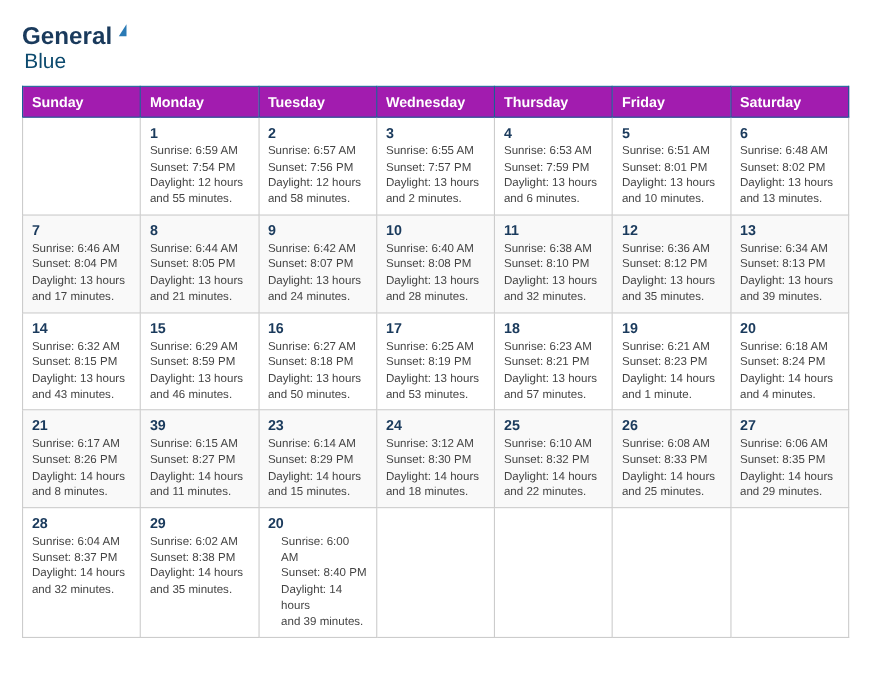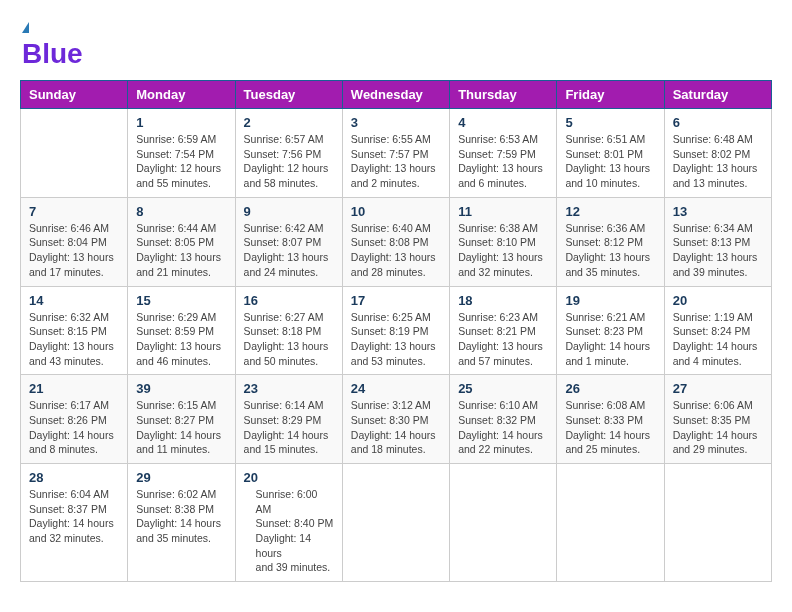--- a/index.html
+++ b/index.html
@@ -75,24 +75,25 @@
       background: #fff;
     }
   </style>
 </head>
 <body>
 
 <div class="header">
   <div class="logo">
     <div style="display:flex; align-items:center; gap:4px;">
       <div style="position:relative; display:inline-block;">
+        <span style="font-size:22px; font-weight:bold; color:#1a3a5c;">General</span>
         <span style="display:inline-block; width:0; height:0; border-left:7px solid transparent; border-bottom:11px solid #2a7ab5; margin-left:2px; vertical-align:top; margin-top:2px;"></span>
       </div>
     </div>
-    <span style="font-size:28px; font-weight:bold; color:#6d28d9; margin-left:2px;">Blue</span>
+    <span style="font-size:19px; font-weight:normal; color:#0c4a6e; margin-left:2px;">Blue</span>
   </div>
   <div class="title-block">
     <div class="month-title"></div>
     <div class="location"></div>
   </div>
 </div>
 
 <table class="calendar">
   <thead>
     <tr>
@@ -240,21 +241,21 @@
         </td>
         <td>
           <span class="day-number">19</span>
           <div class="day-info" style="white-space: pre-line;">Sunrise: 6:21 AM
 Sunset: 8:23 PM
 Daylight: 14 hours
 and 1 minute.</div>
         </td>
         <td>
           <span class="day-number">20</span>
-          <div class="day-info" style="white-space: pre-line;">Sunrise: 1:19 AM
+          <div class="day-info" style="white-space: pre-line;">Sunrise: 6:18 AM
 Sunset: 8:24 PM
 Daylight: 14 hours
 and 4 minutes.</div>
         </td>
       </tr>
       <tr>
         <td>
           <span class="day-number">21</span>
           <div class="day-info" style="white-space: pre-line;">Sunrise: 6:17 AM
 Sunset: 8:26 PM

